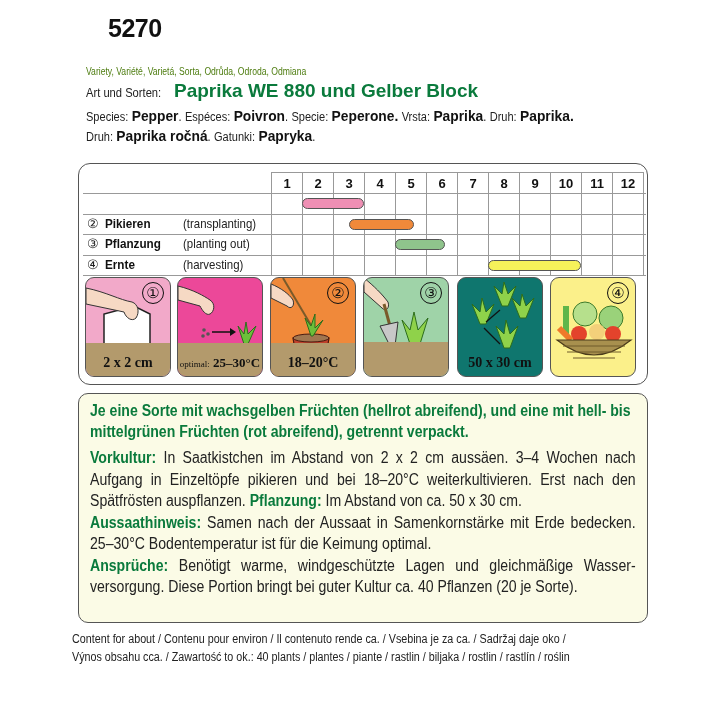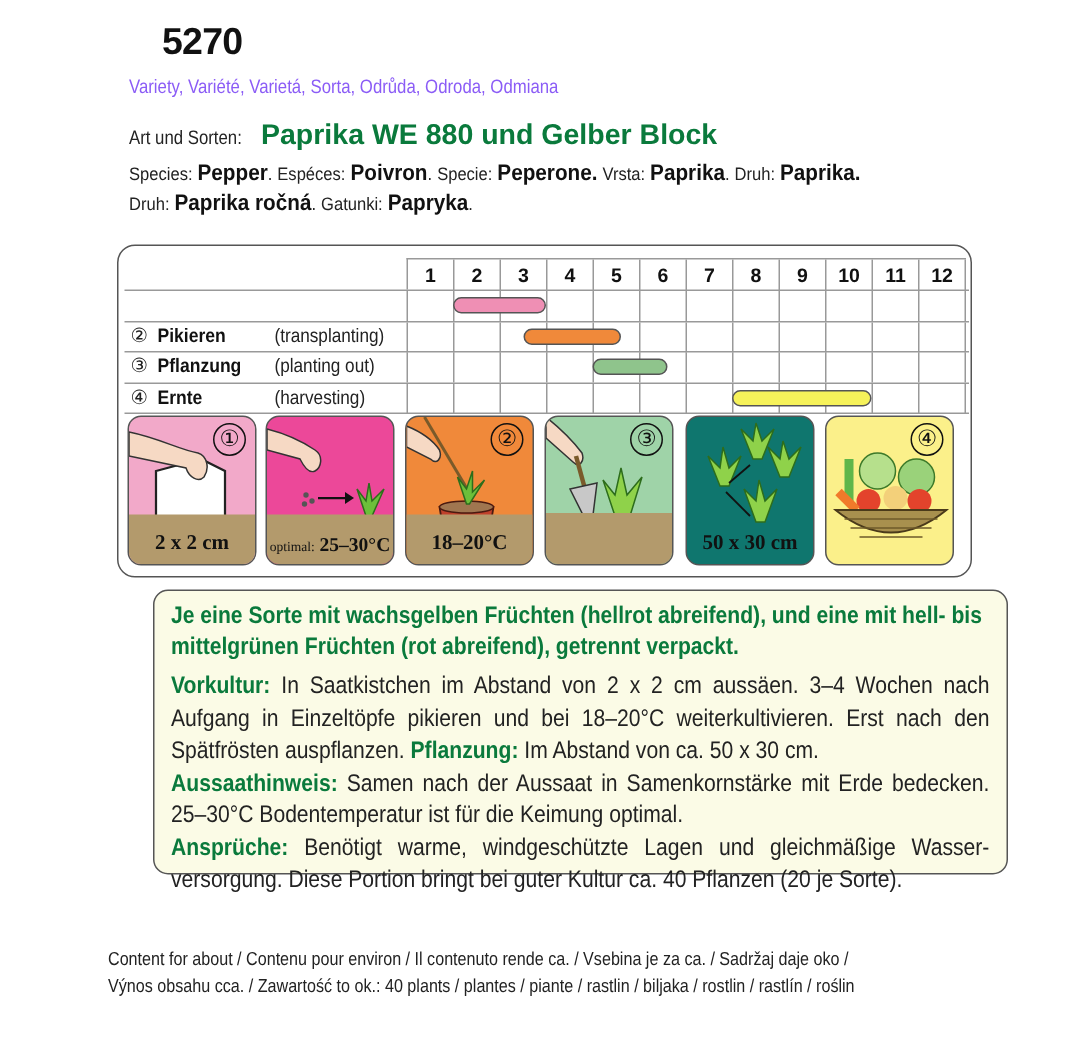--- a/index.html
+++ b/index.html
@@ -6,21 +6,21 @@
   body {
     width: 722px; height: 704px; background: #ffffff;
     font-family: "Liberation Sans", sans-serif; color: #1a1a1a;
     position: relative; overflow: hidden;
   }
   #code {
     position: absolute; left: 88px; top: 14px;
     font-size: 25px; font-weight: bold; color: #111; letter-spacing: -0.5px; margin-left: 20px;
   }
   .hdr-line { position: absolute; left: 86px; white-space: nowrap; }
-  #variety-line { top: 50px; font-size: 13px; color: #8b5cf6; }
+  #variety-line { top: 66px; font-size: 10px; color: #4d7c0f; }
   #variety-line span { display:inline-block; transform: scaleX(0.86); transform-origin:left; }
   #art-line { top: 80px; }
   #art-line .lbl { font-size: 13px; color: #222; display:inline-block; transform: scaleX(0.86); transform-origin:left; width: 88px; }
   #art-line .name { font-size: 19px; font-weight: bold; color: #0a7a3c; text-align: right; }
   #species-line { top: 107px; font-size: 13px; }
   #druh-line { top: 127px; font-size: 13px; }
   .sp-wrap { display:inline-block; transform: scaleX(0.92); transform-origin:left; }
   .sp-lbl { color: #222; font-size: 12px; }
   .sp-val { font-weight: bold; font-size: 15px; color: #111; }
 
@@ -63,24 +63,23 @@
     font-weight: bold; font-size: 14px; color: #111; white-space: nowrap; font-family: Liberation Serif, serif;
   }
   .picto .num {
     position: absolute; right: 6px; top: 4px; width: 22px; height: 22px; border: 1.5px solid #111;
     border-radius: 50%; font-size: 15px; text-align: center; line-height: 19px; color:#111;
   }
   .picto svg { position: absolute; left: 0; top: 0; }
 
   
   #info-box {
-    position: absolute; left: 78px; top: 393px; width: 570px; height: 190px;
+    position: absolute; left: 78px; top: 393px; width: 570px; height: 230px;
     background: #fbfbe6; border: 1.5px solid #555; border-radius: 10px;
     padding: 6px 10px 16px 11px;
-    margin-left: 24px;
   }
   .info-head {
     font-size: 16px; font-weight: bold; color: #0a7a3c; line-height: 21px;
     transform: scaleX(0.88); transform-origin: left; width: 620px;
   }
   .info-body {
     margin-top: 5px; font-size: 16px; color: #222; line-height: 21.5px;
     transform: scaleX(0.88); transform-origin: left; width: 620px; text-align: justify;
   }
   .info-body b { color: #0a7a3c; }

